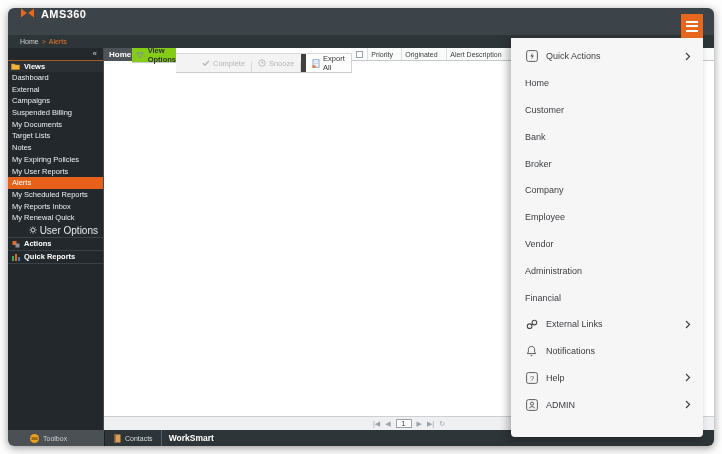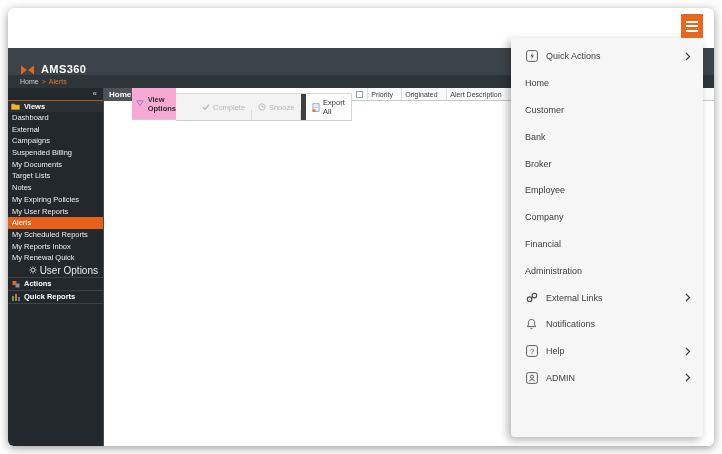--- a/index.html
+++ b/index.html
@@ -1,21 +1,21 @@
 <!DOCTYPE html>
 <html><head>
 <meta charset="utf-8">
 <style>
   * { margin:0; padding:0; box-sizing:border-box; }
   html,body { width:722px; height:454px; background:#fdfdfd; font-family:"Liberation Sans", sans-serif; overflow:hidden; }
   .window { position:absolute; left:8px; top:8px; width:706px; height:438px; background:#fff;
             border-radius:6px; box-shadow:0 2px 8px rgba(0,0,0,.40); overflow:hidden; }
 
   
-  .topbar { height:27px; background:#3d4449; display:flex; align-items:flex-end; padding-left:12px; gap:6px;margin-top:40px; }
+  .topbar { height:27px; background:#3d4449; display:flex; align-items:flex-start; padding-left:12px; gap:6px; }
   .topbar .title { color:#fff; font-size:11px; font-weight:bold; letter-spacing:.4px; }
   .breadcrumbbar { height:13px; background:#2e3539; display:flex; align-items:center; padding-left:12px; gap:3px; font-size:7px; }
   .breadcrumbbar .bc-home { color:#cdd1d3; }
   .breadcrumbbar .bc-sep, .breadcrumbbar .bc-cur { color:#e8762c; }
 
   
   .bodyrow { display:flex; height:382px; }
 
   
   .sidebar { width:96px; background:#23282c; border-right:1px solid #484c50; display:flex; flex-direction:column; flex-shrink:0; }
@@ -24,22 +24,22 @@
   .views-header span { color:#fff; font-size:7.5px; font-weight:bold; }
   .nav-item { height:11.7px; line-height:11.7px; padding-left:4px; font-size:7.5px; color:#eceeef; cursor:pointer; white-space:nowrap; overflow:hidden; }
   .nav-item.active { background:#e8611a; color:#fff; }
   .user-options { height:13px; display:flex; align-items:center; justify-content:flex-end; gap:3px; padding-right:5px; font-size:10px; color:#e8eaeb; cursor:pointer; }
   .section-header { height:13px; border-top:1px solid #3c4146; display:flex; align-items:center; gap:4px; padding-left:4px; color:#fff; font-size:7.5px; font-weight:bold; cursor:pointer; }
   .side-filler { flex:1; border-top:1px solid #3c4146; }
 
   
   .main { flex:1; display:flex; flex-direction:row; background:#fff; position:relative; min-width:0; }
   .main-title { height:13px; line-height:13px; background:#4d5459; color:#fff; font-weight:bold; font-size:8px; padding-left:5px; }
-  .view-options { height:32px; background:#f9a8d4; border-bottom:1px solid #c9cbcd; display:flex; align-items:center; gap:4px; padding-left:4px; font-size:7.5px; font-weight:bold; color:#2f2f2f; cursor:pointer; }
-  .toolbar { height:28px; margin-top:5px; background:#f3f3f3; border-top:1px solid #d8d8d8; border-bottom:1px solid #cccccc; display:flex; align-items:flex-end; padding-left:20px; }
+  .view-options { height:15px; background:#84cc16; border-bottom:1px solid #c9cbcd; display:flex; align-items:center; gap:4px; padding-left:4px; font-size:7.5px; font-weight:bold; color:#2f2f2f; cursor:pointer; }
+  .toolbar { height:20px; margin-top:5px; background:#f3f3f3; border-top:1px solid #d8d8d8; border-bottom:1px solid #cccccc; display:flex; align-items:flex-end; padding-left:20px; }
   .tb-btn { display:flex; align-items:center; gap:3px; padding:0 6px; font-size:7.5px; height:100%; cursor:pointer; }
   .tb-btn.disabled { color:#b3b6b9; cursor:default; }
   .tb-btn.enabled { color:#333; background:#fdfdfd; border-left:5px solid #404040; border-right:1px solid #d4d4d4; }
   .tb-sep { width:1px; height:10px; background:#d8d8d8; }
 
   
   .thead { height:13px; display:flex; background:#fafbfb; border-bottom:1px solid #c6c9cc; font-size:7px; color:#3c3c3c; align-items:center; }
   .thead .cell { border-right:1px solid #dcdfe2; height:100%; display:flex; align-items:center; padding-left:3px; white-space:nowrap; overflow:hidden; }
   .cell.c-cb { width:16px; flex-shrink:0; justify-content:center; padding-left:0; }
   .cell.c-pri { width:34px; flex-shrink:0; }
@@ -536,24 +536,25 @@
       <span class="mi-chevron">
         <svg width="6" height="9" viewBox="0 0 6 9">
             <path d="M1,1 L4.5,4.5 L1,8" stroke="#3f4246" stroke-width="1.2" fill="none"></path>
           </svg>
       </span>
     </div>
     <div class="menu-item">Home</div>
     <div class="menu-item">Customer</div>
     <div class="menu-item">Bank</div>
     <div class="menu-item">Broker</div>
+    <div class="menu-item">Company</div>
     <div class="menu-item">Employee</div>
-    <div class="menu-item">Company</div>
+    <div class="menu-item">Vendor</div>
+    <div class="menu-item">Administration</div>
     <div class="menu-item">Financial</div>
-    <div class="menu-item">Administration</div>
     <div class="menu-item">
       <span class="mi-icon">
         <svg width="12" height="11" viewBox="0 0 12 11">
             <g stroke="#4a4d50" stroke-width="1.1" fill="none">
               <circle cx="3.6" cy="7.2" r="2.3"></circle>
               <circle cx="8.4" cy="3.6" r="2.3"></circle>
               <path d="M5.1,6 L6.9,4.8"></path>
             </g>
           </svg>
       </span>

